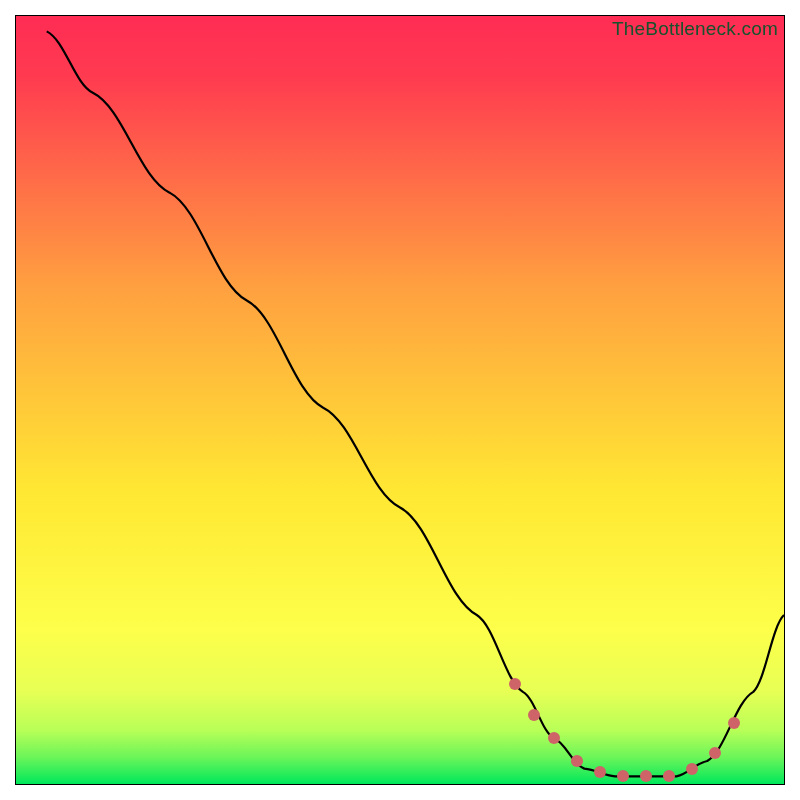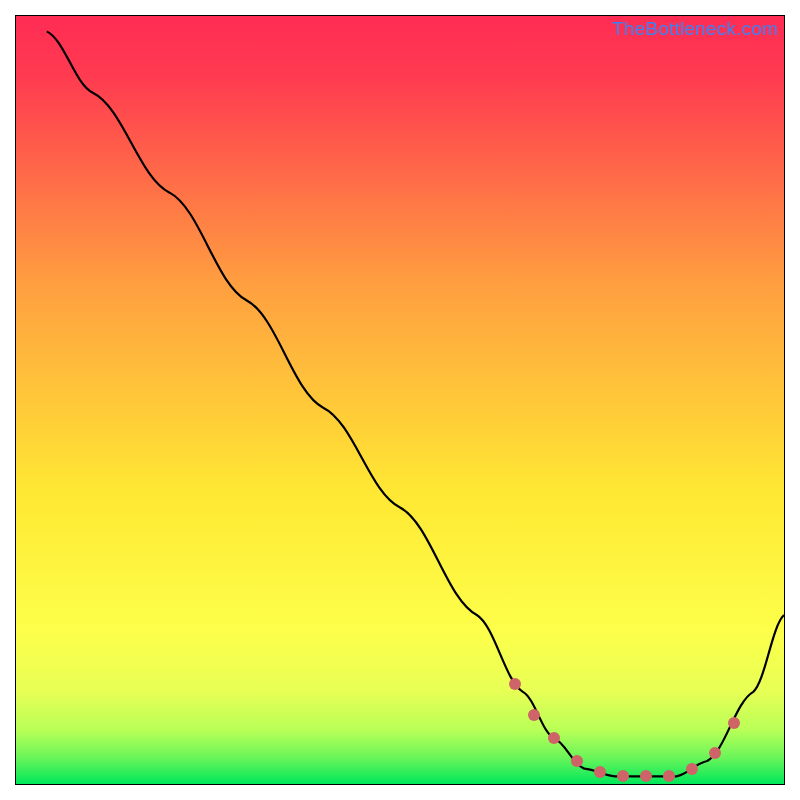--- a/index.html
+++ b/index.html
@@ -1,18 +1,18 @@
 <!DOCTYPE html>
 <html><head>
 <meta charset="utf-8">
 <style>
 html,body{margin:0;padding:0;width:800px;height:800px;background:#fff;overflow:hidden;font-family:Arial,Helvetica,sans-serif}
 .frame{position:absolute;left:15px;top:15px;width:770px;height:770px;border:1px solid #000;box-sizing:border-box}
 .gradient{position:absolute;left:0;top:0;right:0;bottom:0}
-.watermark{position:absolute;right:6px;top:2px;font-size:19px;color:#3b82f6;font-weight:400;letter-spacing:.2px}
+.watermark{position:absolute;right:6px;top:2px;font-size:19px;color:#14532d;font-weight:400;letter-spacing:.2px}
 svg.curve{position:absolute;left:0;top:0}
 .dot{position:absolute;width:12px;height:12px;border-radius:50%;background:#ce6467;transform:translate(-50%,-50%)}
 </style>
 </head>
 <body>
 
 <div class="frame">
   <svg class="gradient" width="768" height="768">
     <defs>
       <linearGradient id="g" x1="0" y1="0" x2="0" y2="1">

